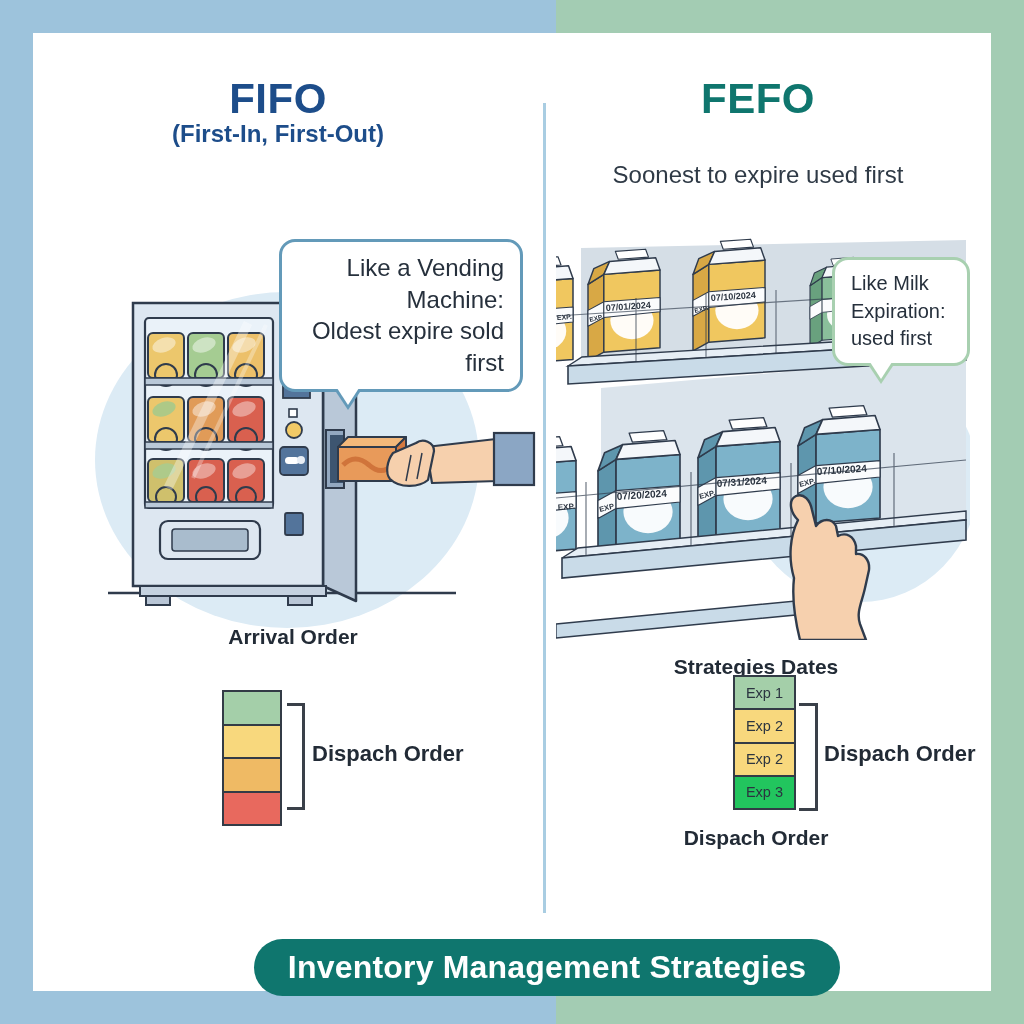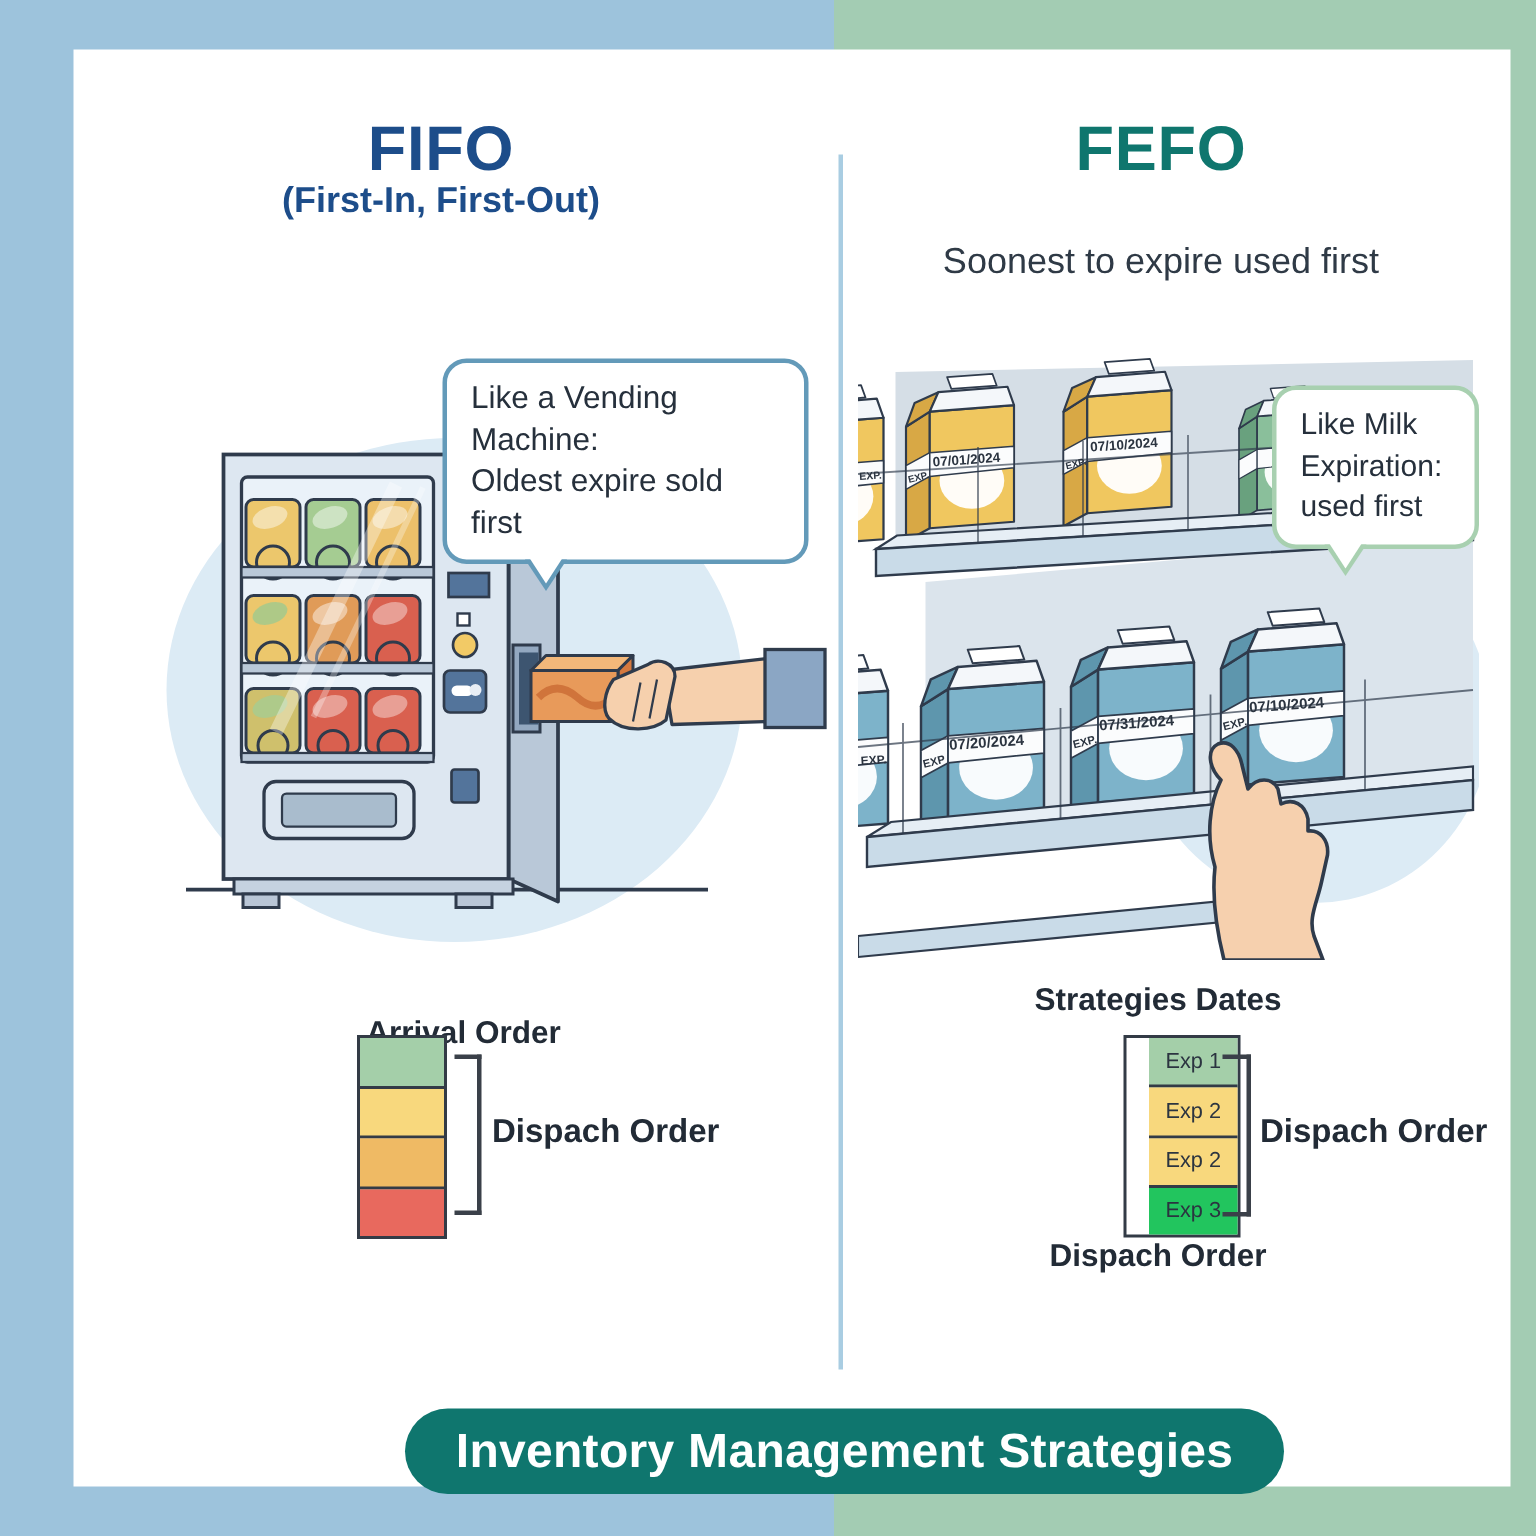--- a/index.html
+++ b/index.html
@@ -1,30 +1,30 @@
 <!DOCTYPE html>
 <html><head>
 <meta charset="utf-8">
 <style>
   html,body{margin:0;padding:0;}
   body{width:1024px;height:1024px;position:relative;overflow:hidden;
        font-family:"Liberation Sans", sans-serif;color:#26303c;}
   .bg{position:absolute;top:0;bottom:0;}
   .bg-left{left:0;width:556px;}
   .bg-right{left:556px;right:0;}
-  .panel{position:absolute;left:33px;top:33px;width:958px;height:958px;background:#ffffff;margin-left:16px;}
+  .panel{position:absolute;left:33px;top:33px;width:958px;height:958px;background:#ffffff;}
   .divider{position:absolute;left:510px;top:70px;width:3px;height:810px;background:#a9cde2;}
 
   .title{position:absolute;text-align:center;font-weight:bold;line-height:1.05;}
   .title-main{font-size:42px;letter-spacing:.5px;}
   .title-sub{font-size:24px;}
   .tagline{position:absolute;text-align:center;font-size:24px;color:#2f3a46;}
 
   .bubble{position:absolute;background:#fff;border-radius:16px;padding:10px 16px;
-          font-size:21px;line-height:1.32;text-align:left;z-index:5;}
+          font-size:24px;line-height:1.32;text-align:right;z-index:5;}
   .bubble-fifo{left:246px;top:206px;width:206px;border:3px solid #639ab9;}
   .bubble-fefo{left:799px;top:224px;width:100px;border:3px solid #a8d0b0;
                text-align:left;font-size:20px;line-height:1.38;}
   .tail{position:absolute;width:0;height:0;border-style:solid;}
   .tail-fifo-border{left:52px;bottom:-21px;border-width:21px 14px 0 14px;border-color:#639ab9 transparent transparent transparent;}
   .tail-fifo-fill{left:55px;bottom:-16px;border-width:17px 11px 0 11px;border-color:#fff transparent transparent transparent;}
   .tail-fefo-border{left:32px;bottom:-21px;border-width:21px 14px 0 14px;border-color:#a8d0b0 transparent transparent transparent;}
   .tail-fefo-fill{left:35px;bottom:-16px;border-width:17px 11px 0 11px;border-color:#fff transparent transparent transparent;}
 
   .illus{position:absolute;}
@@ -129,21 +129,21 @@
     <polygon points="250,164 260,154 318,154 308,164" fill="#f3b87a" stroke="#2f3b4c" stroke-width="2" stroke-linejoin="round"></polygon>
     <polygon points="308,164 318,154 318,188 308,198" fill="#d5793f" stroke="#2f3b4c" stroke-width="2" stroke-linejoin="round"></polygon>
     <rect x="250" y="164" width="58" height="34" fill="#e89a5a" stroke="#2f3b4c" stroke-width="2"></rect>
     <path d="M255,182 q12,-12 26,0 q12,11 24,0" fill="none" stroke="#c96a33" stroke-width="5" opacity=".8"></path>
     <polygon points="338,164 408,156 410,198 344,200" fill="#f6d0ad" stroke="#2f3b4c" stroke-width="2.2" stroke-linejoin="round"></polygon>
     <path d="M302,196 C312,206 332,204 340,197 L346,168 C346,159 335,155 328,160 L305,170 C299,178 297,190 302,196 Z" fill="#f6d0ad" stroke="#2f3b4c" stroke-width="2.2" stroke-linejoin="round"></path>
     <path d="M318,198 L323,172 M329,196 L334,170" stroke="#2f3b4c" stroke-width="1.5" fill="none"></path>
     <rect x="406" y="150" width="40" height="52" fill="#8ba6c4" stroke="#2f3b4c" stroke-width="2.2"></rect>
   </svg>
 
-  <div class="section-label" style="left:150px;top:644px;width:220px;">Arrival Order</div>
+  <div class="section-label" style="left:150px;top:592px;width:220px;">Arrival Order</div>
 
   <div class="stack" style="left:189px;top:657px;width:56px;height:132px;">
     <div class="block" style="flex: 1 1 0%; background-color: rgb(164, 207, 169);"></div>
     <div class="block" style="flex: 1 1 0%; background-color: rgb(248, 216, 125);"></div>
     <div class="block" style="flex: 1 1 0%; background-color: rgb(239, 186, 100);"></div>
     <div class="block" style="flex: 1 1 0%; background-color: rgb(232, 105, 94);"></div>
   </div>
   <div class="bracket" style="left:254px;top:670px;width:15px;height:101px;"></div>
   <div class="dispatch-label" style="left:279px;top:708px;">Dispach Order</div>
 
@@ -227,21 +227,21 @@
   <div class="bubble bubble-fefo">
     <div>Like Milk</div>
     <div>Expiration:</div>
     <div>used first</div>
     <div class="tail tail-fefo-border"></div>
     <div class="tail tail-fefo-fill"></div>
   </div>
 
   <div class="section-label" style="left:613px;top:622px;width:220px;">Strategies Dates</div>
 
-  <div class="stack" style="left:700px;top:657px;width:59px;height:131px;padding-left:15px;">
+  <div class="stack" style="left:700px;top:642px;width:59px;height:131px;">
     <div class="block" style="flex: 1 1 0%; background-color: rgb(164, 207, 169);">Exp 1</div>
     <div class="block" style="flex: 1 1 0%; background-color: rgb(248, 216, 125);">Exp 2</div>
     <div class="block" style="flex: 1 1 0%; background-color: rgb(248, 216, 125);">Exp 2</div>
     <div class="block" style="flex: 1 1 0%; background-color: #22c55e;">Exp 3</div>
   </div>
   <div class="bracket" style="left:766px;top:670px;width:16px;height:102px;"></div>
   <div class="dispatch-label" style="left:791px;top:708px;">Dispach Order</div>
   <div class="dispatch-label" style="left:613px;top:793px;width:220px;text-align:center;font-size:21px;">Dispach Order</div>
 
   <div class="banner" style="background-color: #0f766e;">Inventory Management Strategies</div>

